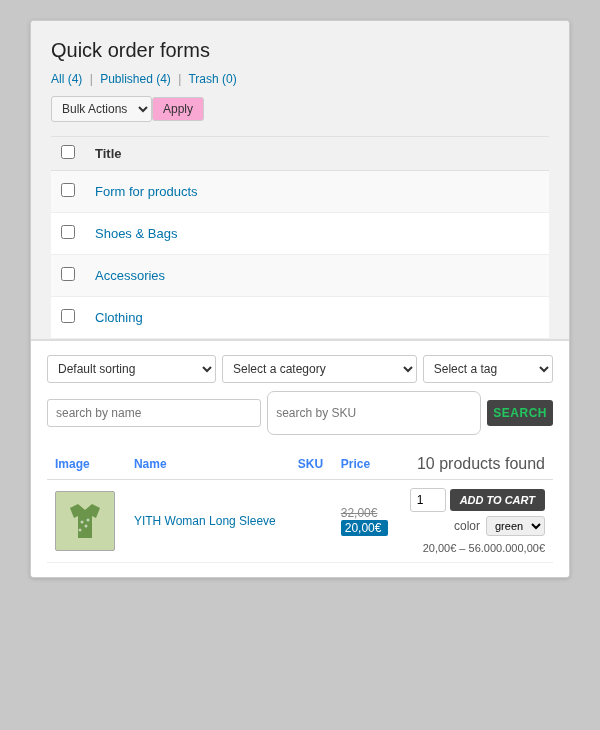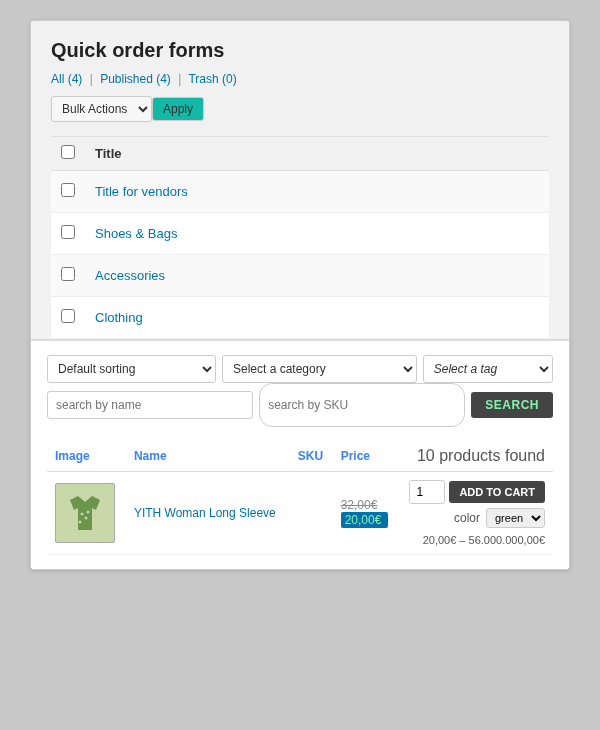--- a/index.html
+++ b/index.html
@@ -28,21 +28,21 @@
       padding: 18px 20px 0 20px;
       border-bottom: 2px solid #ddd;
     }
     .top-header {
       display: flex;
       align-items: center;
       margin-bottom: 10px;
     }
     .page-title {
       font-size: 20px;
-      font-weight: 700;
+      font-weight: 400;
       color: #222;
       margin-right: 14px;
     }
     .add-new-btn {
       background: #f7f7f7;
       border: 1px solid #ccc;
       border-radius: 3px;
       padding: 4px 10px;
       font-size: 12px;
       color: #0073aa;
@@ -70,21 +70,21 @@
     .bulk-select {
       background: #f7f7f7;
       border: 1px solid #ccc;
       border-radius: 3px;
       padding: 4px 6px;
       font-size: 12px;
       color: #333;
       cursor: pointer;
     }
     .apply-btn {
-      background: #14b8a6;
+      background: #f9a8d4;
       border: 1px solid #ccc;
       border-radius: 3px;
       padding: 4px 10px;
       font-size: 12px;
       color: #333;
       cursor: pointer;
     }
 
     
     .form-table {
@@ -137,63 +137,64 @@
 
     
     .bottom-panel {
       background: #fff;
       padding: 14px 16px;
     }
 
     .filter-row {
       display: flex;
       gap: 6px;
+      margin-bottom: 8px;
       align-items: flex-start;
     }
     .filter-row select {
       border: 1px solid #ccc;
       border-radius: 3px;
       padding: 5px 6px;
       font-size: 12px;
       background: #fff;
       color: #333;
       cursor: pointer;
     }
     .filter-row select:first-child { flex: 1.2; }
     .filter-row select:nth-child(2) { flex: 1.4; }
-    .filter-row select:nth-child(3) { flex: 0.9; font-style: italic; }
+    .filter-row select:nth-child(3) { flex: 0.9; }
 
     .search-row {
       display: flex;
       gap: 6px;
       margin-bottom: 14px;
       align-items: center;
     }
     .search-input {
       border: 1px solid #ccc;
       border-radius: 3px;
       padding: 6px 8px;
       font-size: 12px;
       color: #999;
       flex: 1;
     }
     .search-sku-input {
       border: 1px solid #ccc;
-      border-radius: 13px;
+      border-radius: 7px;
       padding: 14px 8px;
       font-size: 12px;
       color: #999;
       flex: 1;
     }
     .search-btn {
       background: #444;
-      color: #86efac;
+      color: #22c55e;
       border: none;
       border-radius: 3px;
-      padding: 6px 14px;
+      padding: 6px 6px;
       font-size: 12px;
       font-weight: 600;
       cursor: pointer;
       letter-spacing: 0.5px;
     }
 
     .products-table {
       width: 100%;
       border-collapse: collapse;
     }
@@ -247,21 +248,21 @@
       line-height: 1.4;
     }
 
     .price-old {
       text-decoration: line-through;
       color: #888;
       font-size: 12px;
     }
     .price-new {
       background: #0073aa;
-      color: #86efac;
+      color: #ffffff;
       padding: 1px 4px;
       border-radius: 2px;
       font-size: 12px;
     }
     .price-col { text-align: left; }
 
     .cart-controls {
       display: flex;
       flex-direction: column;
       align-items: flex-end;
@@ -283,20 +284,21 @@
     .add-to-cart-btn {
       background: #444;
       color: #fff;
       border: none;
       border-radius: 3px;
       padding: 5px 10px;
       font-size: 11px;
       font-weight: 600;
       cursor: pointer;
       white-space: nowrap;
+      font-style: italic;
     }
     .color-row {
       display: flex;
       align-items: center;
       gap: 6px;
       font-size: 12px;
     }
     .color-label { color: #555; }
     .color-select {
       border: 1px solid #ccc;
@@ -350,21 +352,21 @@
           </th>
           <th>Title</th>
         </tr>
       </thead>
       <tbody id="forms-tbody">
       <tr>
     <td>
       <input type="checkbox" class="row-checkbox" style="">
     </td>
     <td>
-      <span class="form-name">Title for vendors</span>
+      <span class="form-name">Form for products</span>
     </td>
   </tr>
           <tr>
     <td>
       <input type="checkbox" class="row-checkbox" style="">
     </td>
     <td>
       <span class="form-name">Shoes &amp; Bags</span>
     </td>
   </tr>

